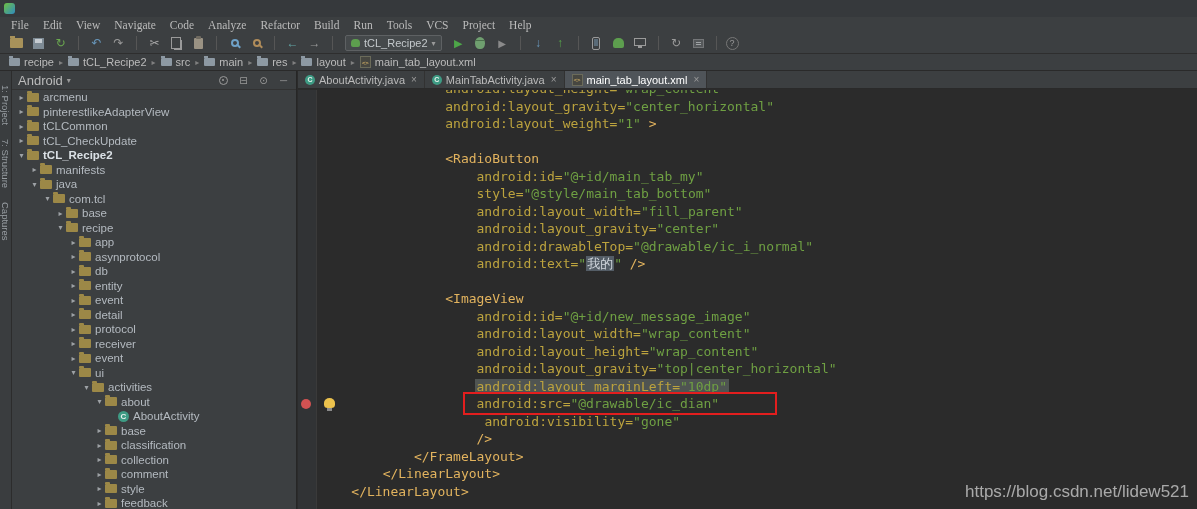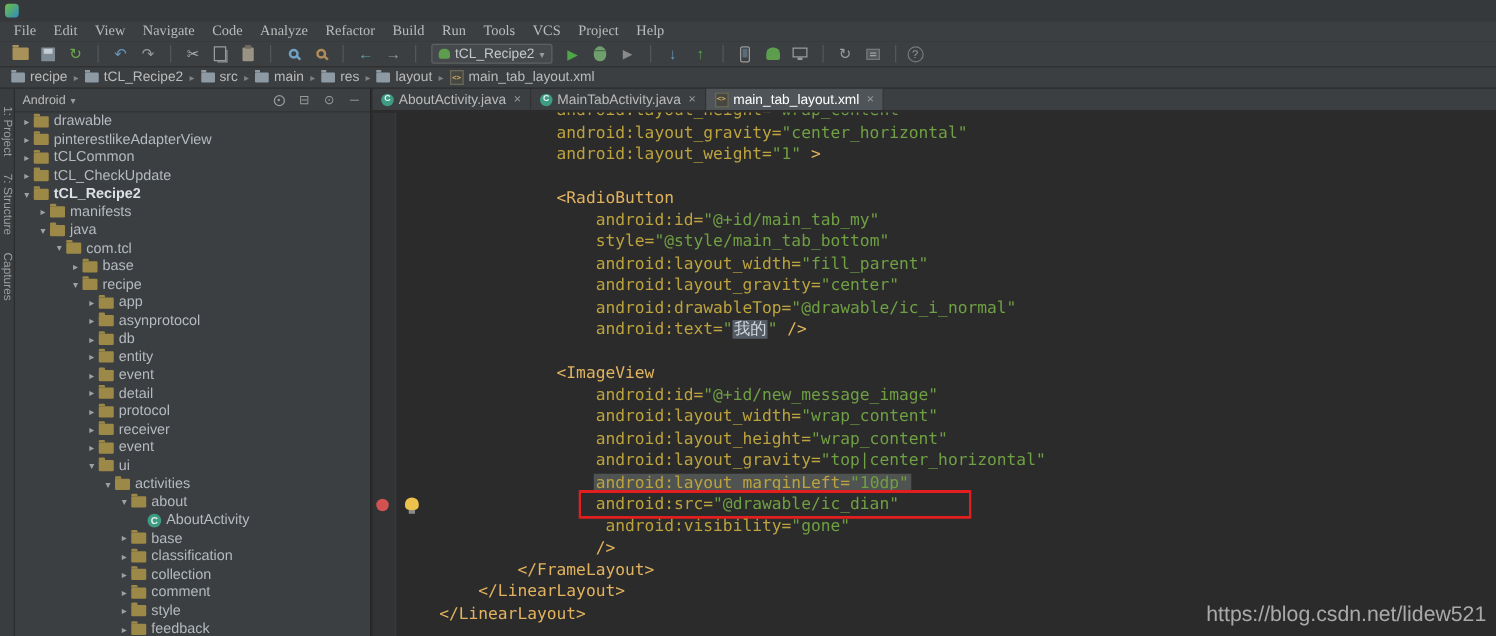--- a/index.html
+++ b/index.html
@@ -78,21 +78,21 @@
   
   .main { position:absolute; left:0; top:71px; width:100%; height:438px; }
 
   .stripe { position:absolute; left:0; top:0; width:12px; height:100%; background:#3a3d3f; border-right:1px solid #2c2c2c;
             display:flex; flex-direction:column; align-items:center; }
   .stripe-item { writing-mode:vertical-rl; font-size:9.5px; color:#999fa4; margin-top:14px; white-space:nowrap; }
 
   .project { position:absolute; left:12px; top:0; width:285px; height:100%; background:#3c3f41;
              border-right:1px solid #262626; overflow:hidden; }
   .pj-header { height:19px; display:flex; align-items:center; padding:0 6px; border-bottom:1px solid #323232; }
-  .pj-title { font-size:10px; color:#bbbbbb; }
+  .pj-title { font-size:13px; color:#bbbbbb; }
   .pj-caret { font-size:8px; color:#9a9a9a; margin-left:4px; }
   .pj-icons { margin-left:auto; display:flex; gap:7px; align-items:center; }
   .ph-ic { width:13px; height:13px; color:#9a9a9a; font-size:10px; display:inline-flex; align-items:center; justify-content:center; }
 
   .tree { position:absolute; top:19px; left:0; right:0; bottom:0; overflow:hidden; }
   .trow { height:14.5px; display:flex; align-items:center; font-size:11.5px; color:#b4bac0; white-space:nowrap; }
   .trow.bold-row { font-weight:bold; color:#dbe1e6; }
   .chev { width:11px; text-align:center; font-size:8px; color:#9da1a5; flex:none; }
   .ticon { flex:none; margin-right:4px; }
   .ic-folder{width:12px;height:9px;background:#9c8847;border-radius:1px;position:relative;display:inline-block;}
@@ -266,21 +266,21 @@
           </span>
           <span class="ph-ic">⊟</span>
           <span class="ph-ic">⊙</span>
           <span class="ph-ic">─</span>
         </span>
     </div>
     <div class="tree">
         <div class="trow" style="padding-left: 4px;">
           <span class="chev">▸</span>
           <span class="ticon ic-folder"></span>
-          <span>drawable</span>
+          <span>arcmenu</span>
         </div>
         <div class="trow" style="padding-left: 4px;">
           <span class="chev">▸</span>
           <span class="ticon ic-folder"></span>
           <span>pinterestlikeAdapterView</span>
         </div>
         <div class="trow" style="padding-left: 4px;">
           <span class="chev">▸</span>
           <span class="ticon ic-folder"></span>
           <span>tCLCommon</span>

